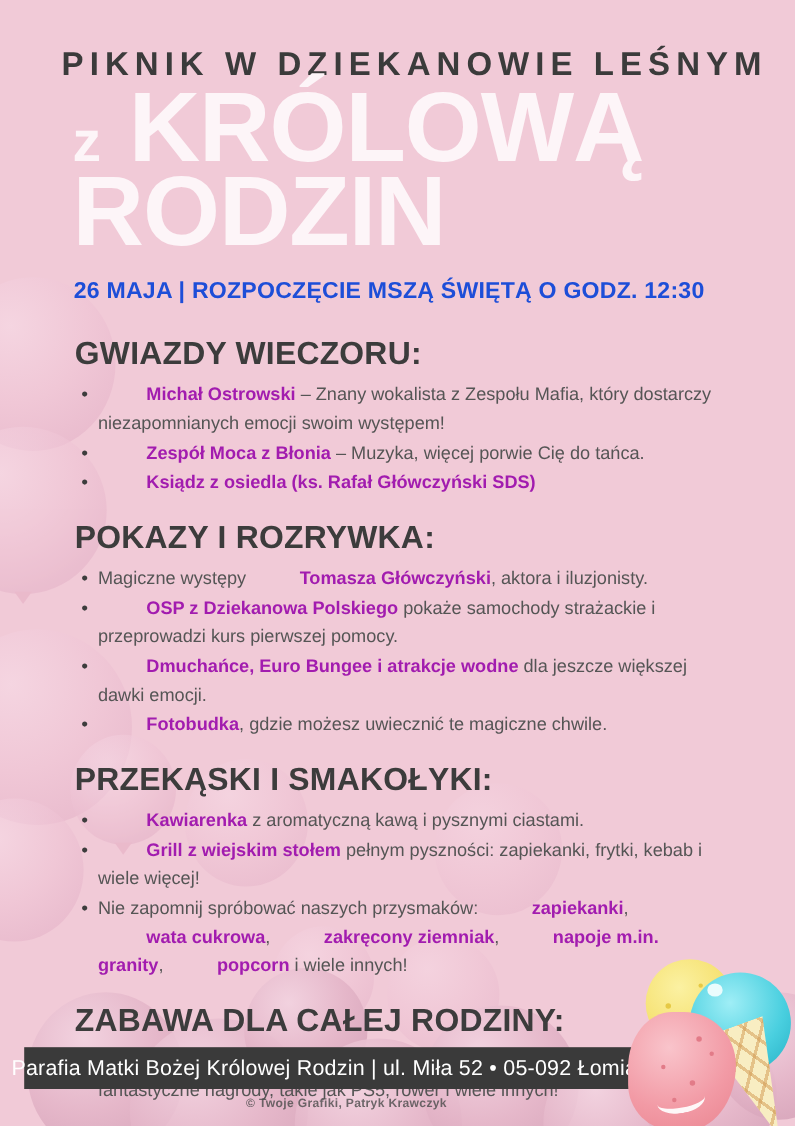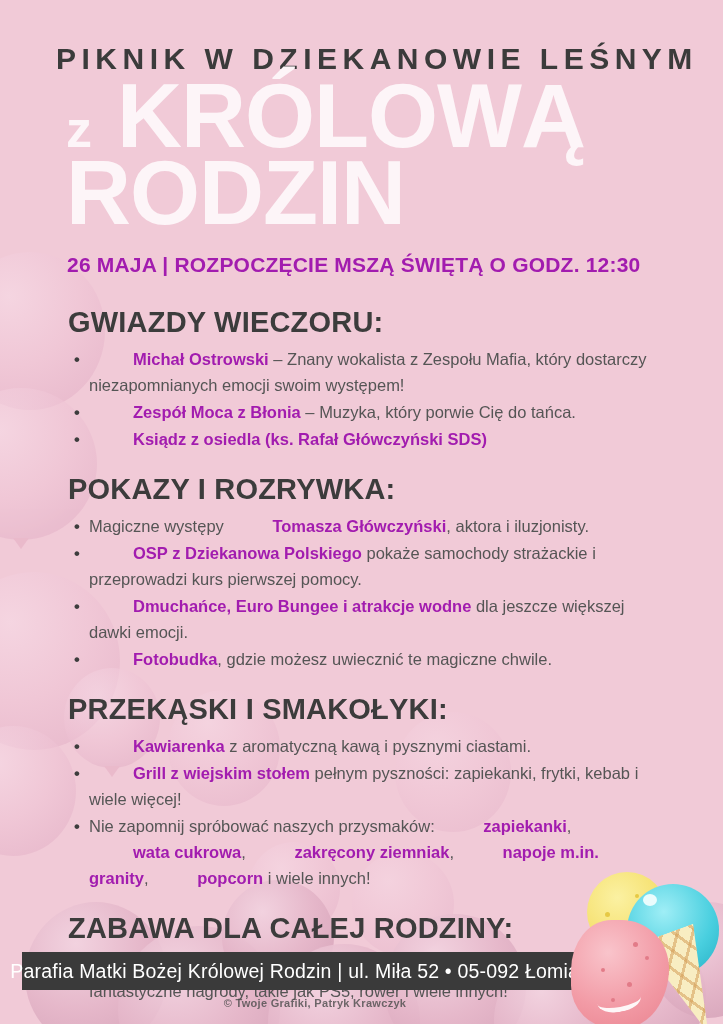--- a/index.html
+++ b/index.html
@@ -31,21 +31,21 @@
   }
   .title{
     position:absolute;left:66px;top:78px;z-index:5;
     color:var(--title,#fdf5f8);font-weight:700;line-height:.85;letter-spacing:-1px;
   }
   .title .row1{display:flex;align-items:baseline;}
   .title .z{font-size:52px;margin-right:26px;}
   .title .big{font-size:90px;}
   .date{
     position:absolute;left:67px;top:253px;z-index:5;
-    font-size:21px;font-weight:700;color:#a21caf;letter-spacing:.2px;white-space:nowrap;
+    font-size:21px;font-weight:700;color:#1d4ed8;letter-spacing:.2px;white-space:nowrap;
   }
   .sections{position:absolute;left:68px;top:306px;width:588px;z-index:5;}
   .sec-h{
     font-size:29px;font-weight:700;color:#3c3c3c;
     margin:21px 0 7px 0;letter-spacing:.2px;
   }
   .section:first-child .sec-h{margin-top:0;}
   .sec-list{list-style:none;margin:0;padding:0 0 0 21px;}
   .sec-item{
     position:relative;font-size:16.5px;line-height:26px;color:#555;margin-bottom:1px;
@@ -140,21 +140,21 @@
     </div>
   </div>
 
   <div class="date">26 MAJA | ROZPOCZĘCIE MSZĄ ŚWIĘTĄ O GODZ. 12:30</div>
 
   <div class="sections">
       <div class="section">
         <h2 class="sec-h">GWIAZDY WIECZORU:</h2>
         <ul class="sec-list">
           <li class="sec-item"><strong>Michał Ostrowski</strong><span> – Znany wokalista z Zespołu Mafia, który dostarczy niezapomnianych emocji swoim występem!</span></li>
-          <li class="sec-item"><strong>Zespół Moca z Błonia</strong><span> – Muzyka, który porwie Cię do tańca.</span></li>
+          <li class="sec-item"><strong>Zespół Moca z Błonia</strong><span> – Muzyka, więcej porwie Cię do tańca.</span></li>
           <li class="sec-item"><strong>Ksiądz z osiedla (ks. Rafał Główczyński SDS)</strong></li>
         </ul>
       </div>
       <div class="section">
         <h2 class="sec-h">POKAZY I ROZRYWKA:</h2>
         <ul class="sec-list">
           <li class="sec-item"><span>Magiczne występy </span><strong>Tomasza Główczyński</strong><span>, aktora i iluzjonisty.</span></li>
           <li class="sec-item"><strong>OSP z Dziekanowa Polskiego</strong><span> pokaże samochody strażackie i przeprowadzi kurs pierwszej pomocy.</span></li>
           <li class="sec-item"><strong>Dmuchańce, Euro Bungee i atrakcje wodne</strong><span> dla jeszcze większej dawki emocji.</span></li>
           <li class="sec-item"><strong>Fotobudka</strong><span>, gdzie możesz uwiecznić te magiczne chwile.</span></li>

